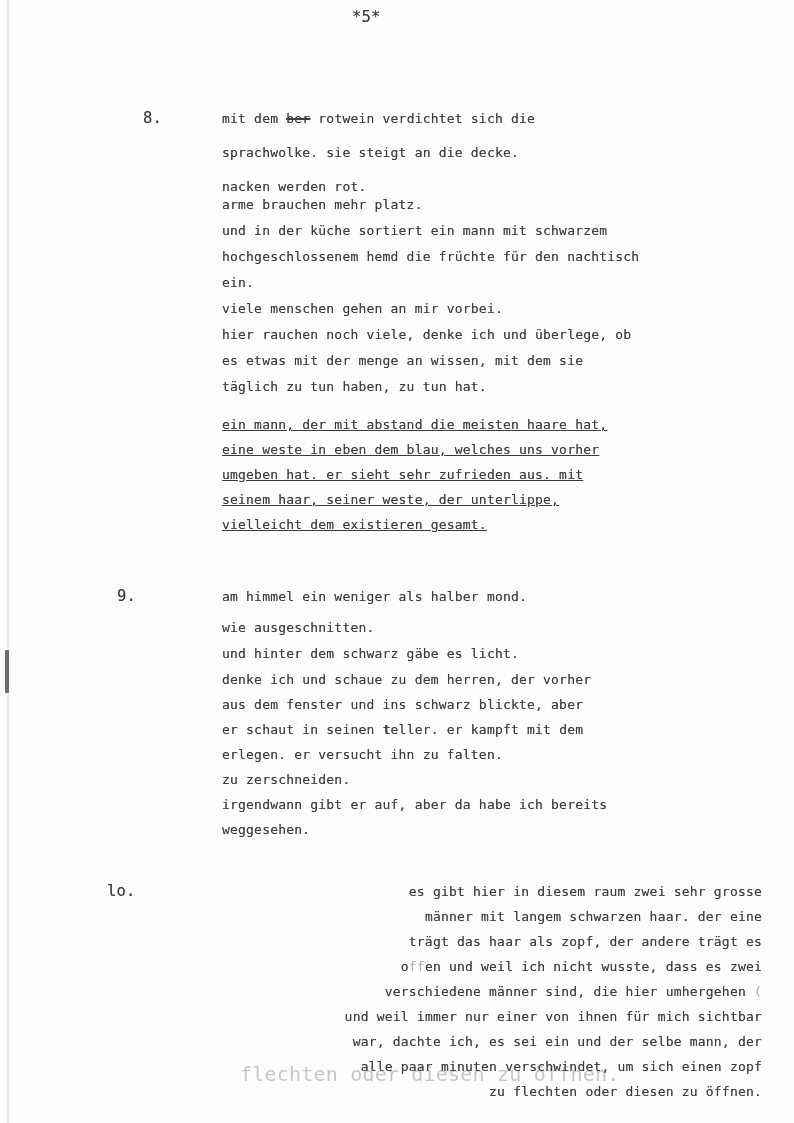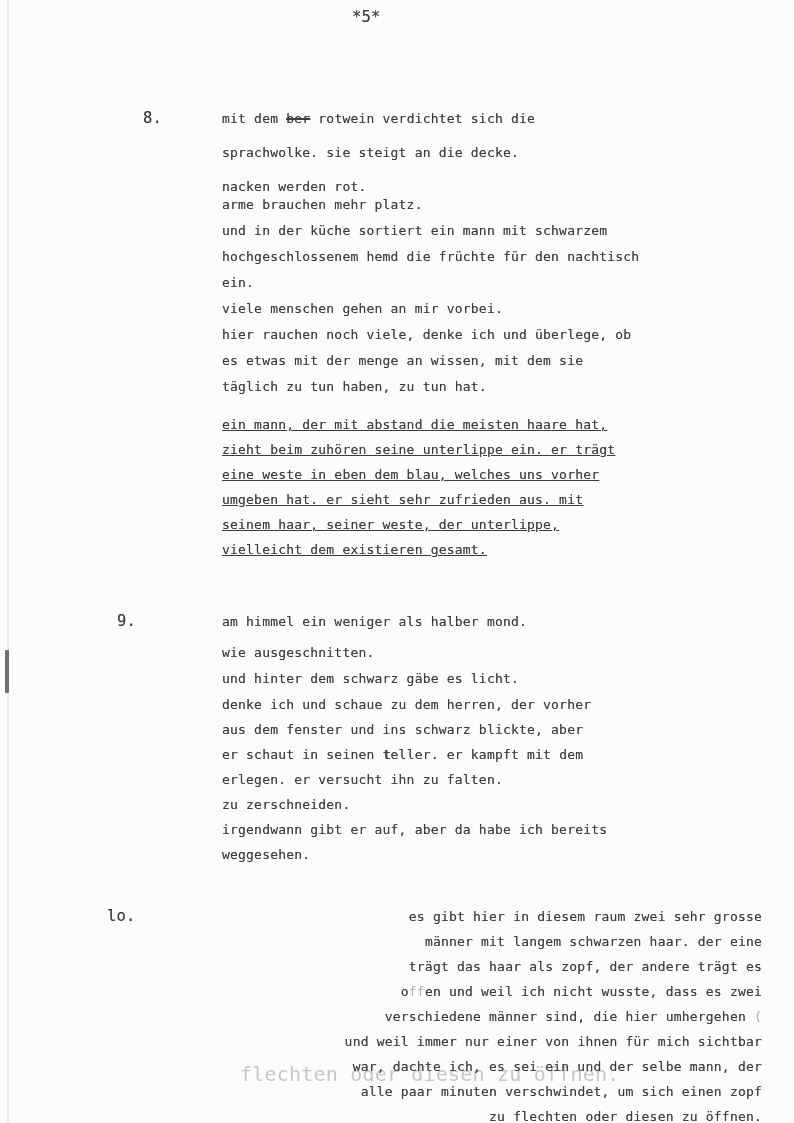--- a/index.html
+++ b/index.html
@@ -67,21 +67,20 @@
           <div class="line"><span>und in der küche sortiert ein mann mit schwarzem</span></div>
           <div class="line"><span>hochgeschlossenem hemd die früchte für den nachtisch</span></div>
           <div class="line"><span>ein.</span></div>
           <div class="line"><span>viele menschen gehen an mir vorbei.</span></div>
           <div class="line"><span>hier rauchen noch viele, denke ich und überlege, ob</span></div>
           <div class="line"><span>es etwas mit der menge an wissen, mit dem sie</span></div>
           <div class="line"><span>täglich zu tun haben, zu tun hat.</span></div>
         </div>
         <div class="block block-normal" style="margin-top: 20px; text-decoration: underline;">
           <div class="line"><span>ein mann, der mit abstand die meisten haare hat,</span></div>
-          <div class="line"><span>zieht beim zuhören seine unterlippe ein. er trägt</span></div>
           <div class="line"><span>eine weste in eben dem blau, welches uns vorher</span></div>
           <div class="line"><span>umgeben hat. er sieht sehr zufrieden aus. mit</span></div>
           <div class="line"><span>seinem haar, seiner weste, der unterlippe,</span></div>
           <div class="line"><span>vielleicht dem existieren gesamt.</span></div>
         </div>
       </div>
       <div class="section s1">
         <div class="num">9.</div>
         <div class="block block-normal">
           <div class="line"><span>am himmel ein weniger als halber mond.</span></div>

